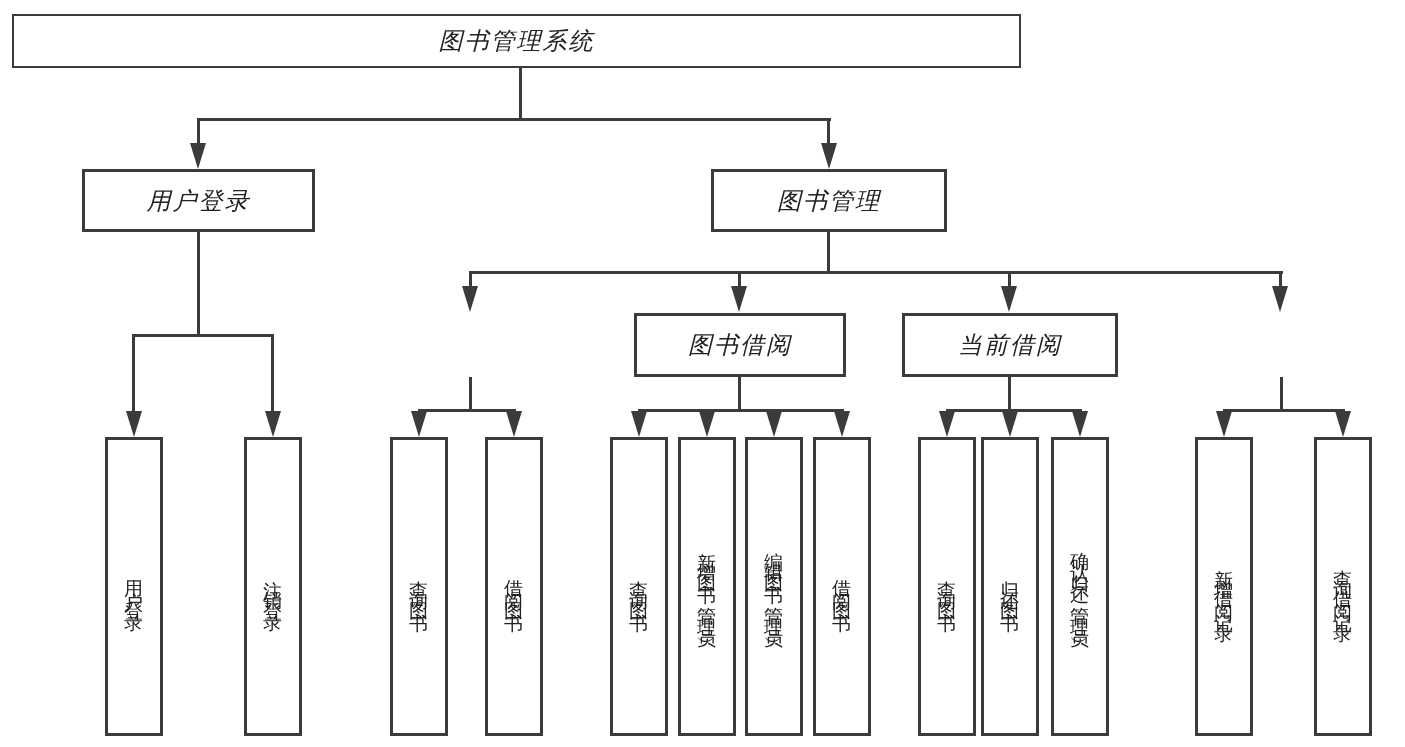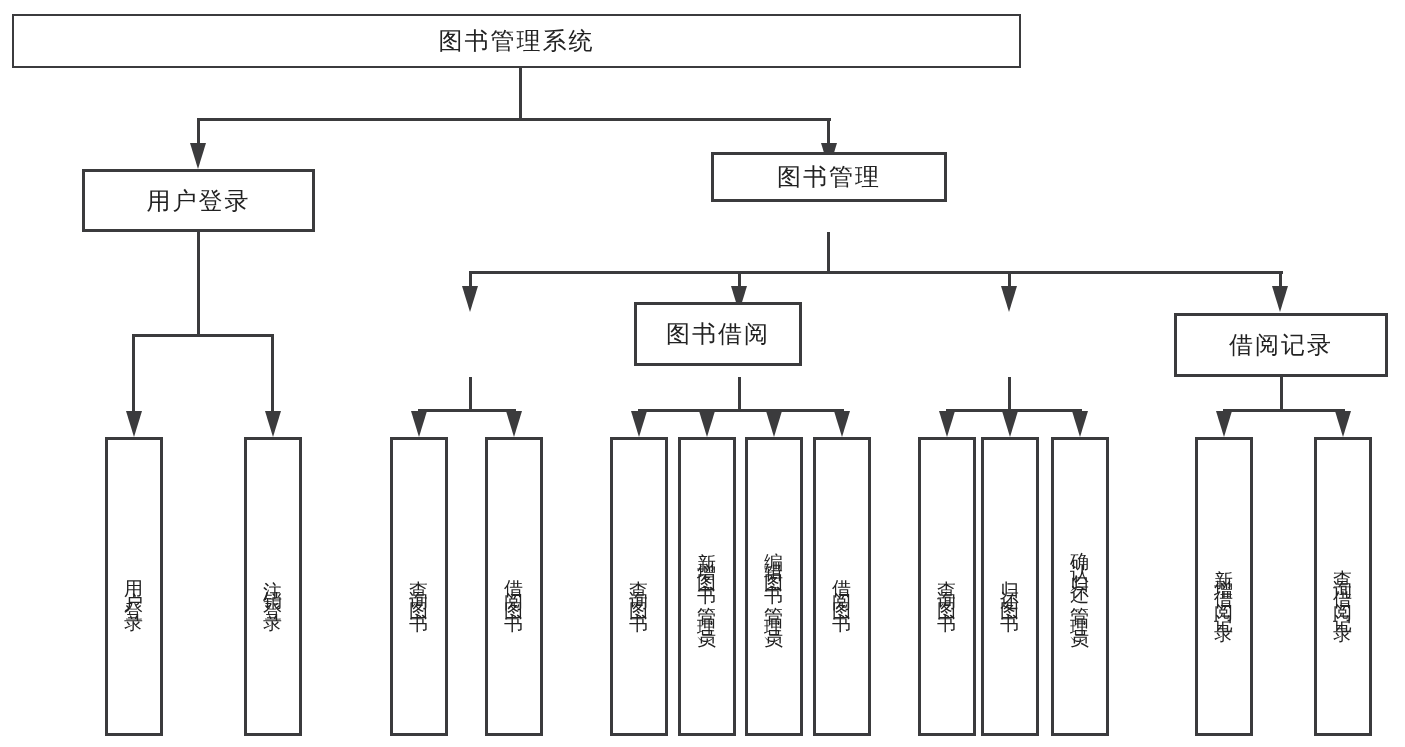--- a/index.html
+++ b/index.html
@@ -17,21 +17,21 @@
     font-family:"DejaVu Sans","Liberation Sans",sans-serif;
     color:var(--text);
   }
   .box{
     position:absolute;
     box-sizing:border-box;
     border:3px solid var(--line);
     background:#fff;
     display:flex;align-items:center;justify-content:center;
   }
-  .box.h{font-size:24px;letter-spacing:2px;white-space:nowrap;}
+  .box.h{font-size:24px;letter-spacing:2px;white-space:nowrap;font-style:italic;}
   .box.root{border-width:2px;}
   .box.v span{
     writing-mode:vertical-rl;
     text-orientation:mixed;
     font-size:19px;
     letter-spacing:11px;
     line-height:1;
   }
   .vline,.hline{position:absolute;background:var(--line);}
   .ahead{
@@ -63,21 +63,21 @@
   <div class="vline" style="left:519px;top:68px;width:3px;height:52px"></div>
   <div class="hline" style="left:197px;top:118px;width:634px;height:3px"></div>
   <div class="vline" style="left:197px;top:118px;width:3px;height:30px"></div>
   <div class="vline" style="left:827px;top:118px;width:3px;height:30px"></div>
   <div class="ahead" style="left:190px;top:143px"></div>
   <div class="ahead" style="left:821px;top:143px"></div>
 
   <div class="box h" style="left:82px;top:169px;width:233px;height:63px">
     <span>用户登录</span>
   </div>
-  <div class="box h" style="left:711px;top:152px;width:236px;height:50px">
+  <div class="box h" style="left:711px;top:169px;width:236px;height:63px">
     <span>图书管理</span>
   </div>
 
   <div class="vline" style="left:197px;top:232px;width:3px;height:105px"></div>
   <div class="hline" style="left:132px;top:334px;width:142px;height:3px"></div>
   <div class="vline" style="left:132px;top:334px;width:3px;height:80px"></div>
   <div class="vline" style="left:271px;top:334px;width:3px;height:80px"></div>
   <div class="ahead" style="left:126px;top:411px"></div>
   <div class="ahead" style="left:265px;top:411px"></div>
 
@@ -85,25 +85,25 @@
   <div class="hline" style="left:469px;top:271px;width:814px;height:3px"></div>
   <div class="vline" style="left:469px;top:271px;width:3px;height:18px"></div>
   <div class="vline" style="left:738px;top:271px;width:3px;height:18px"></div>
   <div class="vline" style="left:1008px;top:271px;width:3px;height:18px"></div>
   <div class="vline" style="left:1279px;top:271px;width:3px;height:18px"></div>
   <div class="ahead" style="left:462px;top:286px"></div>
   <div class="ahead" style="left:731px;top:286px"></div>
   <div class="ahead" style="left:1001px;top:286px"></div>
   <div class="ahead" style="left:1272px;top:286px"></div>
 
-  <div class="box h" style="left:634px;top:302px;width:168px;height:64px">
+  <div class="box h" style="left:634px;top:313px;width:212px;height:64px">
     <span>图书借阅</span>
   </div>
-  <div class="box h" style="left:1174px;top:313px;width:214px;height:64px">
-    <span>借阅记录</span>
+  <div class="box h" style="left:902px;top:313px;width:216px;height:64px">
+    <span>当前借阅</span>
   </div>
 
   <div class="vline" style="left:469px;top:377px;width:3px;height:34px"></div>
   <div class="hline" style="left:418px;top:409px;width:98px;height:3px"></div>
   <div class="vline" style="left:418px;top:409px;width:3px;height:14px"></div>
   <div class="vline" style="left:513px;top:409px;width:3px;height:14px"></div>
   <div class="ahead" style="left:411px;top:411px"></div>
   <div class="ahead" style="left:506px;top:411px"></div>
 
   <div class="vline" style="left:738px;top:377px;width:3px;height:34px"></div>

